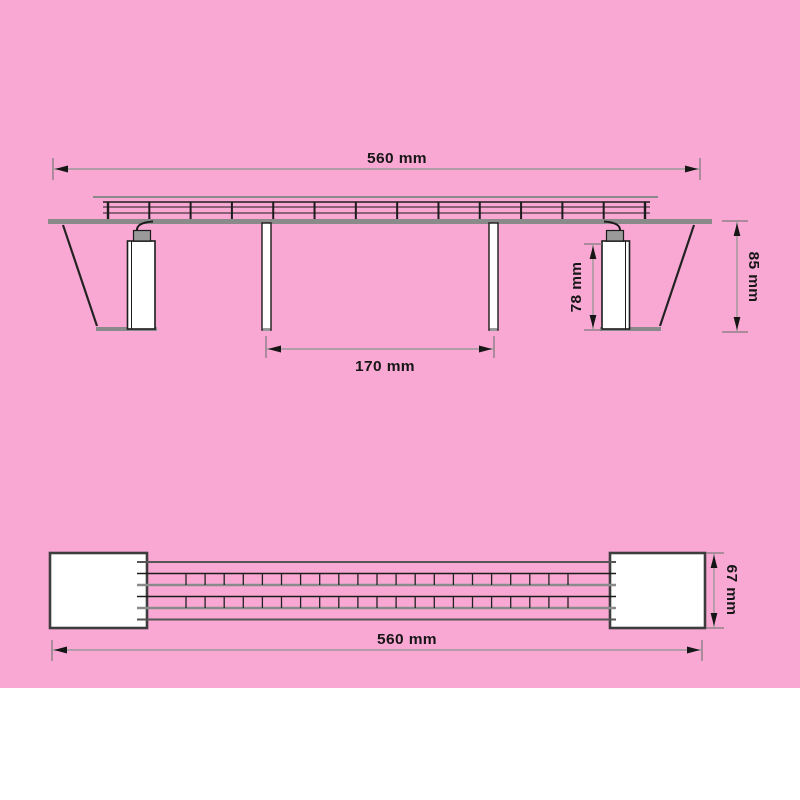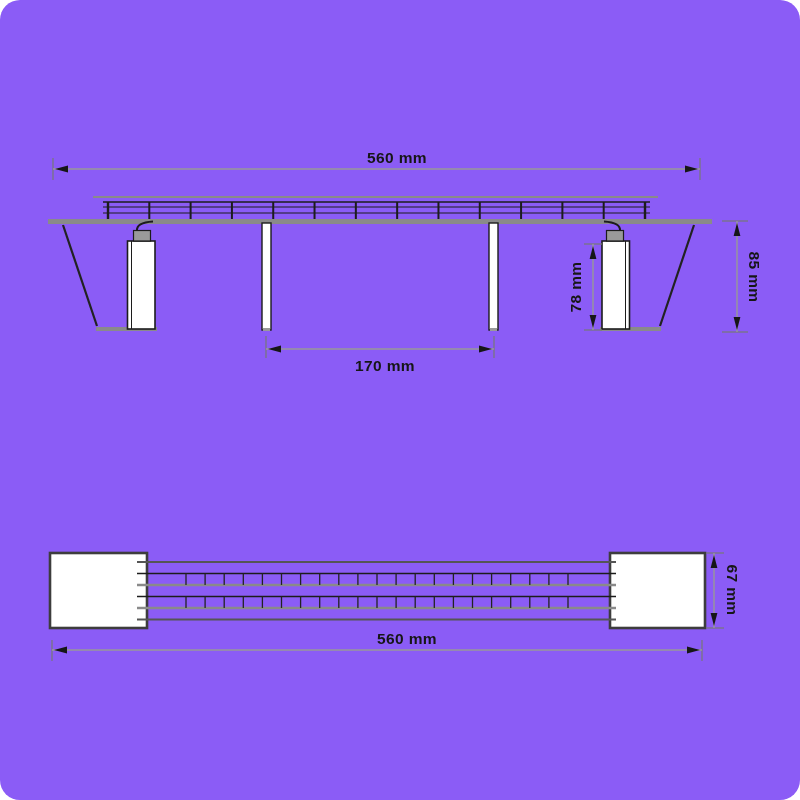--- a/index.html
+++ b/index.html
@@ -1,17 +1,17 @@
 <!DOCTYPE html>
 <html><head>
 <meta charset="utf-8">
 <style>
   html,body{margin:0;padding:0;background:#ffffff;}
-  .canvas{position:relative;width:800px;height:800px;background:#8b5cf6;overflow:hidden;
-          font-family:"Liberation Sans",sans-serif;border-radius:20px;}
+  .canvas{position:relative;width:800px;height:688px;background:#f9a8d4;overflow:hidden;
+          font-family:"Liberation Sans",sans-serif;}
   svg{display:block;}
   .dim-label{font-family:"Liberation Sans",sans-serif;font-weight:bold;font-size:15.5px;
              fill:#161616;letter-spacing:0.4px;}
 </style>
 </head>
 <body>
 
 <div class="canvas">
 <svg id="drawing-svg" width="800" height="800" viewBox="0 0 800 800">
 

